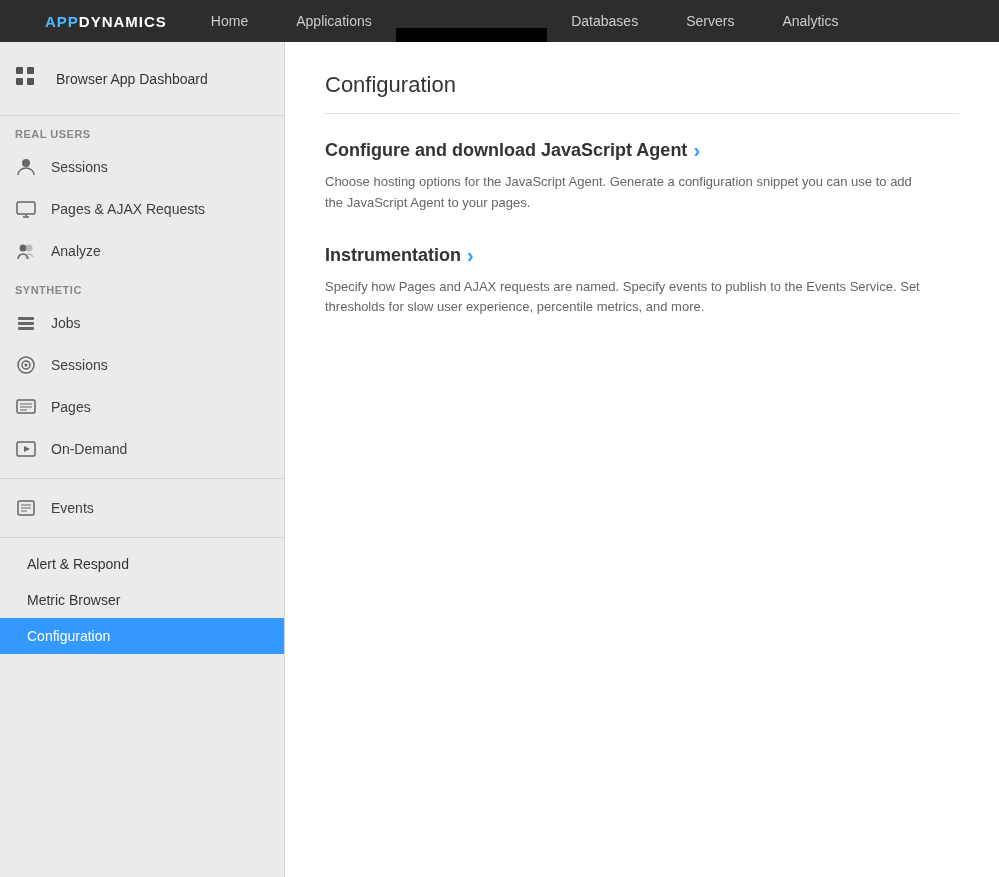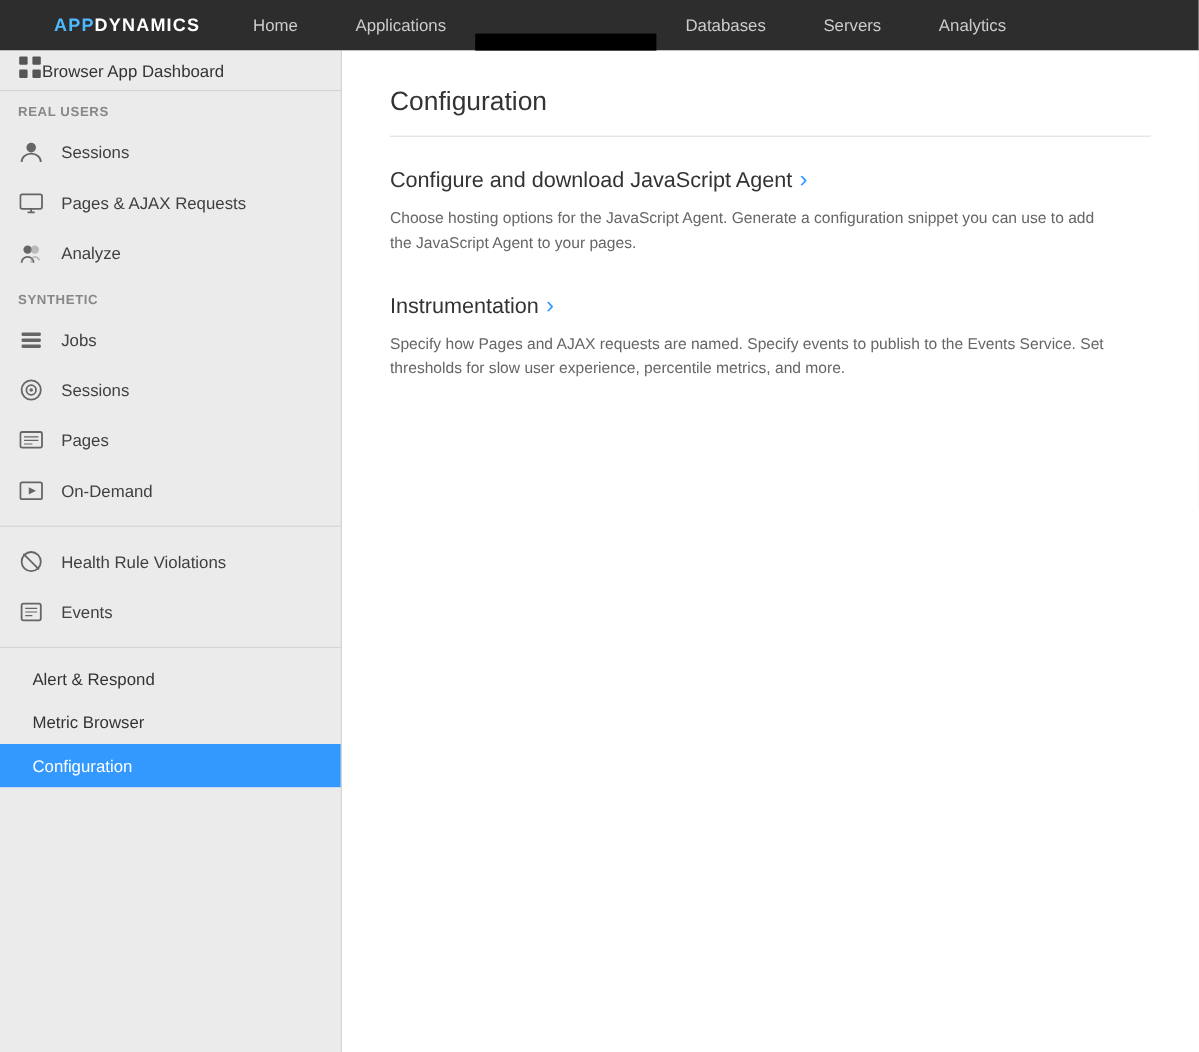--- a/index.html
+++ b/index.html
@@ -54,24 +54,24 @@
       width: 285px;
       background: #ebebeb;
       display: flex;
       flex-direction: column;
       overflow-y: auto;
       flex-shrink: 0;
       border-right: 1px solid #d4d4d4;
     }
 
     .sidebar-header {
-      padding: 4px 15px;
-      display: flex;
-      align-items: center;
-      gap: 0;
+      padding: 24px 15px;
+      display: flex;
+      align-items: center;
+      gap: 21px;
       cursor: pointer;
       border-bottom: 1px solid #d4d4d4;
     }
     .sidebar-header .header-icon {
       color: #555;
       font-size: 18px;
     }
     .sidebar-header .header-label {
       font-size: 14px;
       color: #333;
@@ -136,21 +136,21 @@
       border-bottom: 1px solid #e0e0e0;
       padding-bottom: 15px;
     }
 
     .config-section {
       margin-bottom: 30px;
     }
 
     .config-section-title {
       font-size: 18px;
-      font-weight: 400;
+      font-weight: 700;
       color: #333;
       margin-bottom: 10px;
       display: flex;
       align-items: center;
       gap: 6px;
       cursor: pointer;
       text-align: center;
     }
 
     .config-section-desc {
@@ -270,29 +270,20 @@
         <svg width="20" height="20" viewBox="0 0 20 20" fill="none">
           <rect x="1" y="3" width="18" height="14" rx="1.5" stroke="#666" stroke-width="1.5" fill="none"></rect>
           <polygon points="8,7 8,13 14,10" fill="#666"></polygon>
         </svg>
       </span>
       <span>On-Demand</span>
     </div>
 
     <hr class="sidebar-divider">
 
-    <div class="sidebar-item">
-      <span class="item-icon">
-        <svg width="20" height="20" viewBox="0 0 20 20" fill="none">
-          <circle cx="10" cy="10" r="8" stroke="#666" stroke-width="1.5" fill="none"></circle>
-          <line x1="3.5" y1="3.5" x2="16.5" y2="16.5" stroke="#666" stroke-width="1.5"></line>
-        </svg>
-      </span>
-      <span>Health Rule Violations</span>
-    </div>
 
     <div class="sidebar-item">
       <span class="item-icon">
         <svg width="20" height="20" viewBox="0 0 20 20" fill="none">
           <rect x="2" y="3" width="16" height="14" rx="1.5" stroke="#666" stroke-width="1.5" fill="none"></rect>
           <line x1="5" y1="7" x2="15" y2="7" stroke="#666" stroke-width="1"></line>
           <line x1="5" y1="10" x2="15" y2="10" stroke="#666" stroke-width="1"></line>
           <line x1="5" y1="13" x2="11" y2="13" stroke="#666" stroke-width="1"></line>
         </svg>
       </span>

